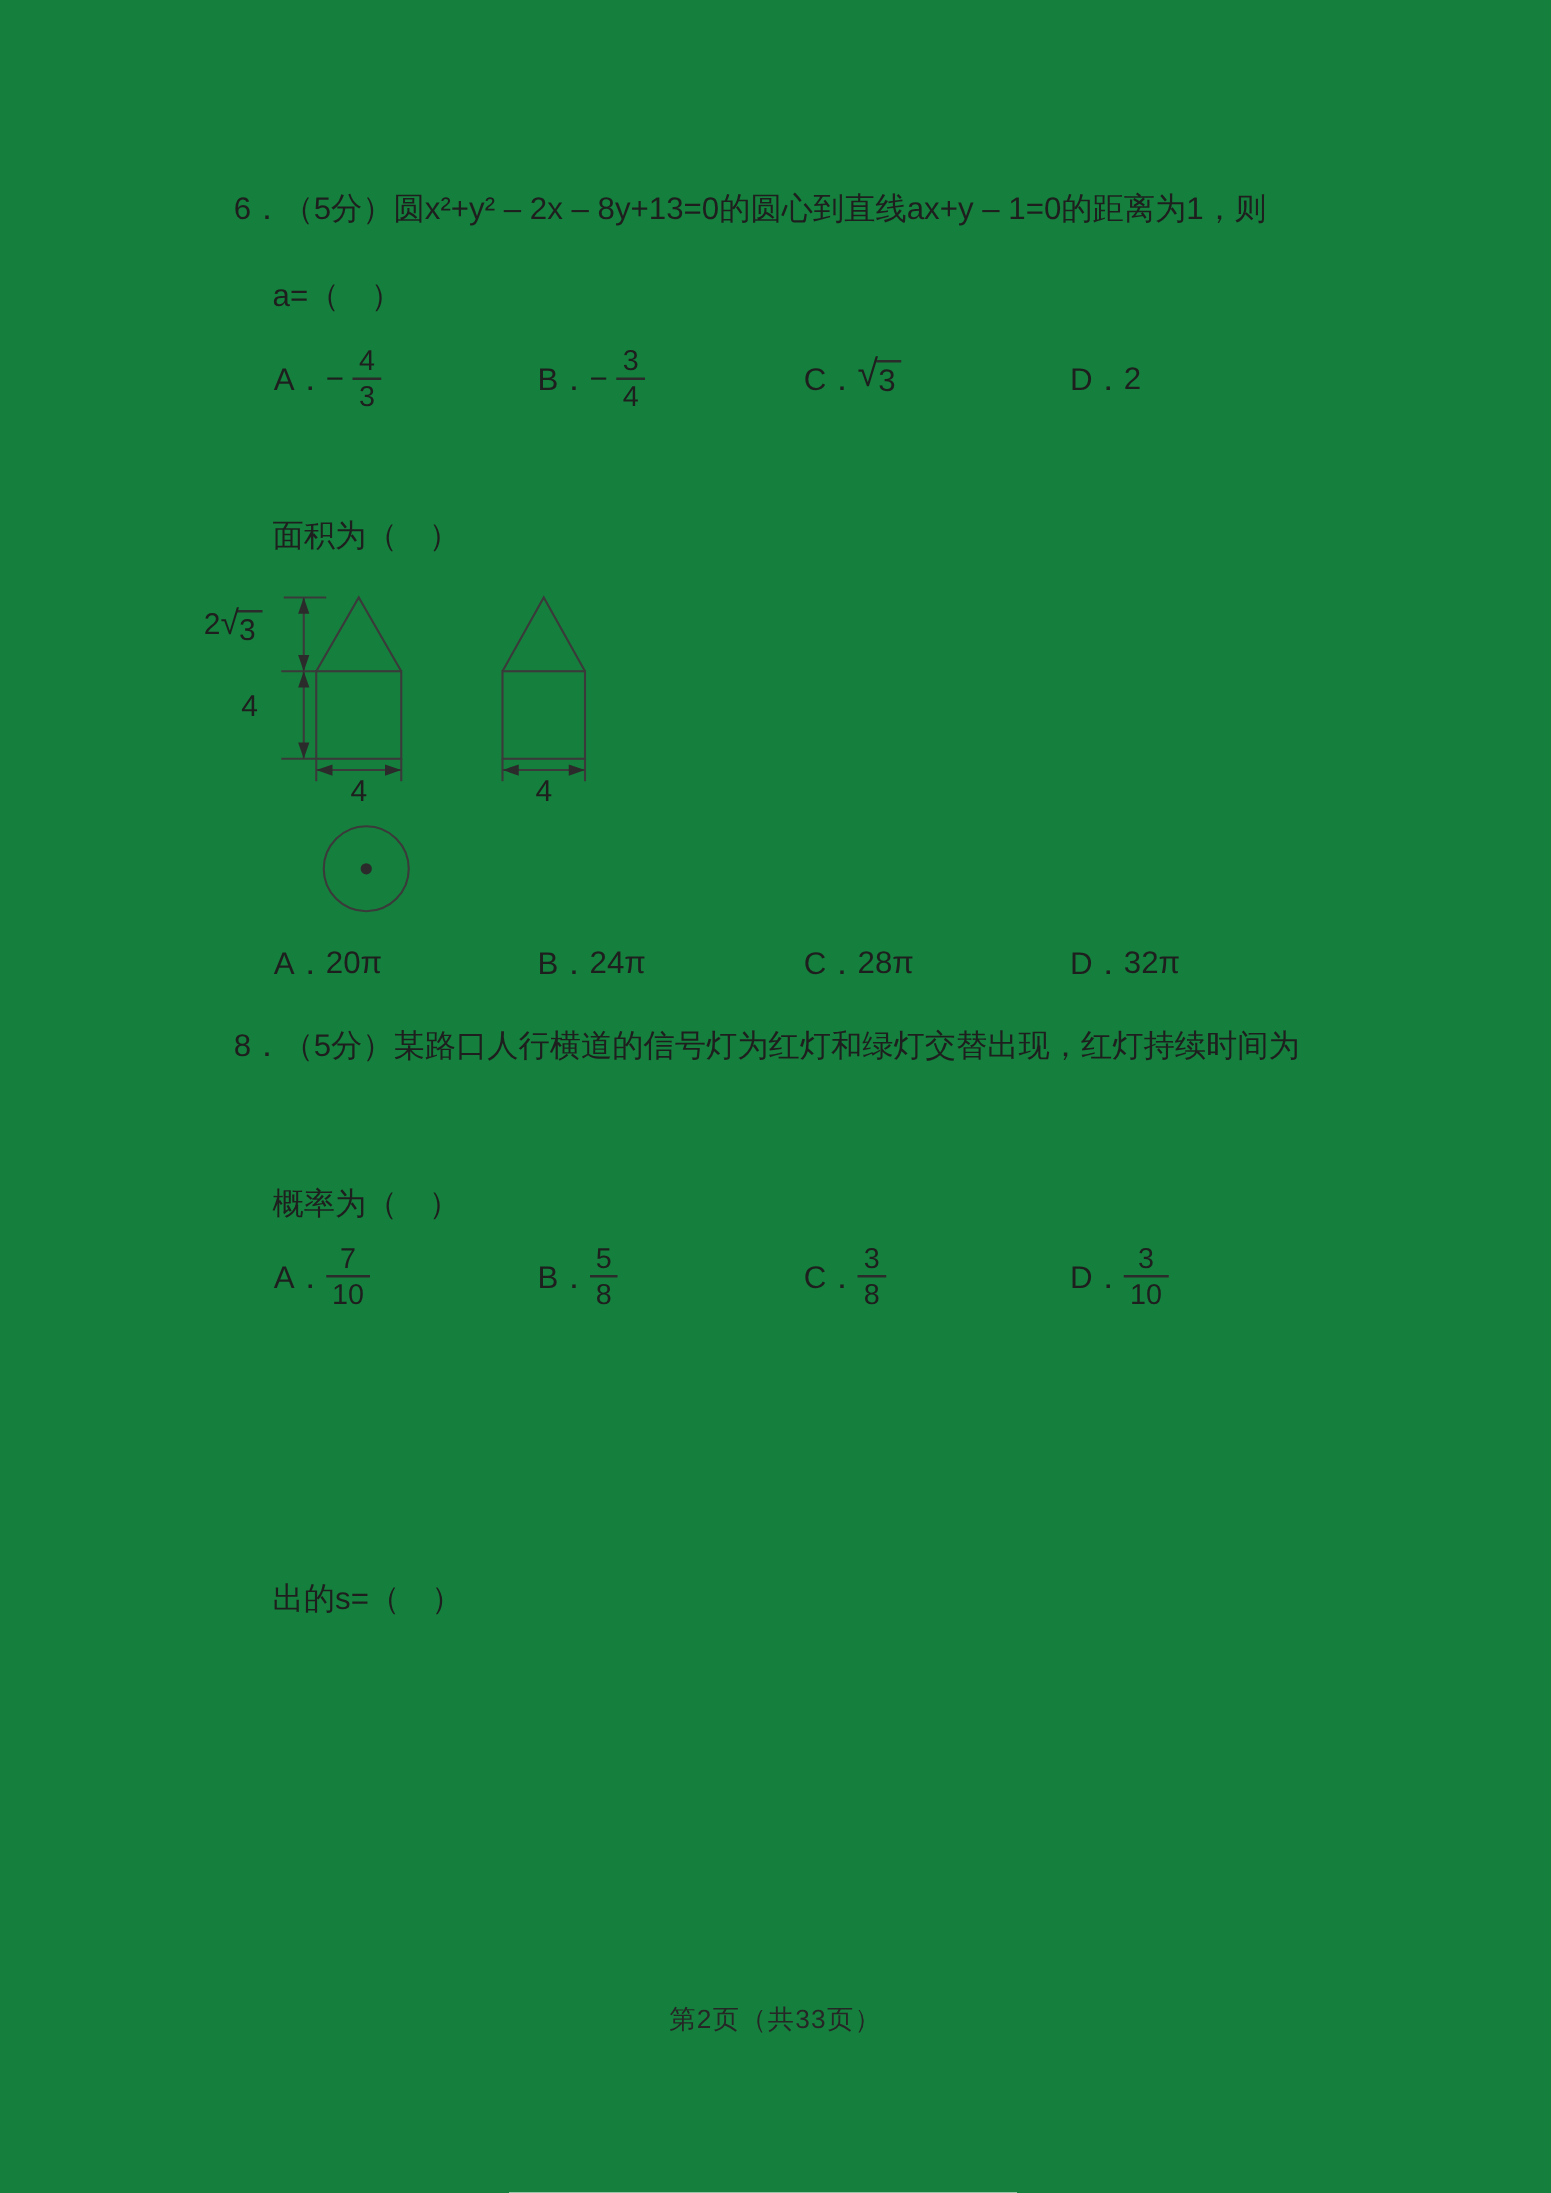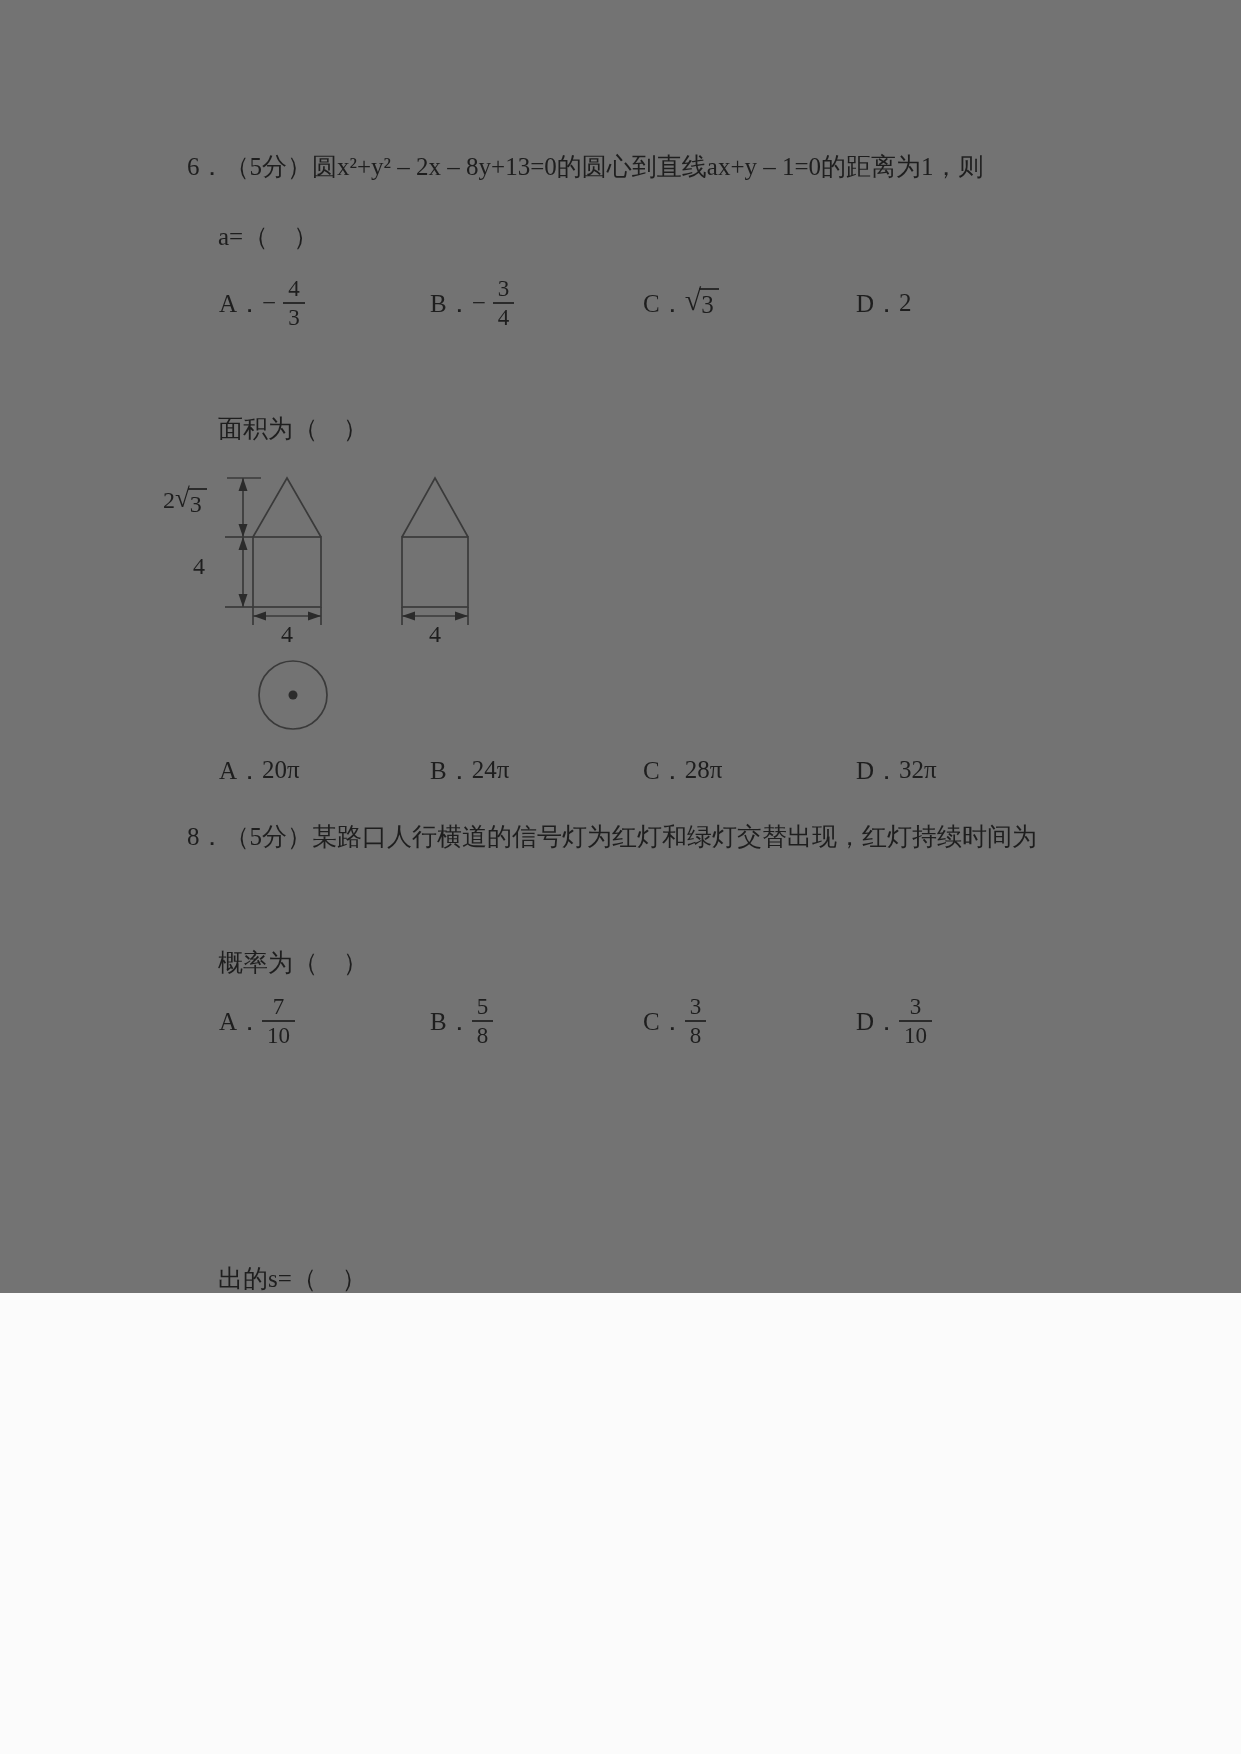--- a/index.html
+++ b/index.html
@@ -1,19 +1,19 @@
 <!DOCTYPE html>
 <html><head>
 <meta charset="utf-8">
 <title>math-exam-page</title>
 <style>
   html,body{margin:0;padding:0;background:#fbfbfb;}
   .page{
-    position:relative;width:1241px;height:1293px;background:#737373;
-    font-family:Liberation Serif, serif;color:#1e1e1e;
+    position:relative;width:1241px;height:1754px;background:#15803d;
+    font-family:Liberation Sans, sans-serif;color:#1e1e1e;
     overflow:hidden;
   }
   .tline{position:absolute;font-size:25px;line-height:30px;white-space:pre;}
   
   .opt-row{position:absolute;left:0;width:100%;}
   .opt{position:absolute;top:0;display:flex;align-items:center;}
   .opt.h60{height:60px;}
   .opt.h30{height:30px;}
   .olabel,.oval{font-size:25px;white-space:pre;}
   .osign{font-size:25px;margin-right:7px;}
@@ -171,14 +171,15 @@
       <span class="frac">
         <span class="num">3</span>
         <span class="bar"></span>
         <span class="den">10</span>
       </span>
     </div>
   </div>
 
   <div class="tline" style="left:218px;top:1264px">出的s=（　）</div>
 
+  <div class="footer">第2页（共33页）</div>
 
 </div>
 
 </body></html>

